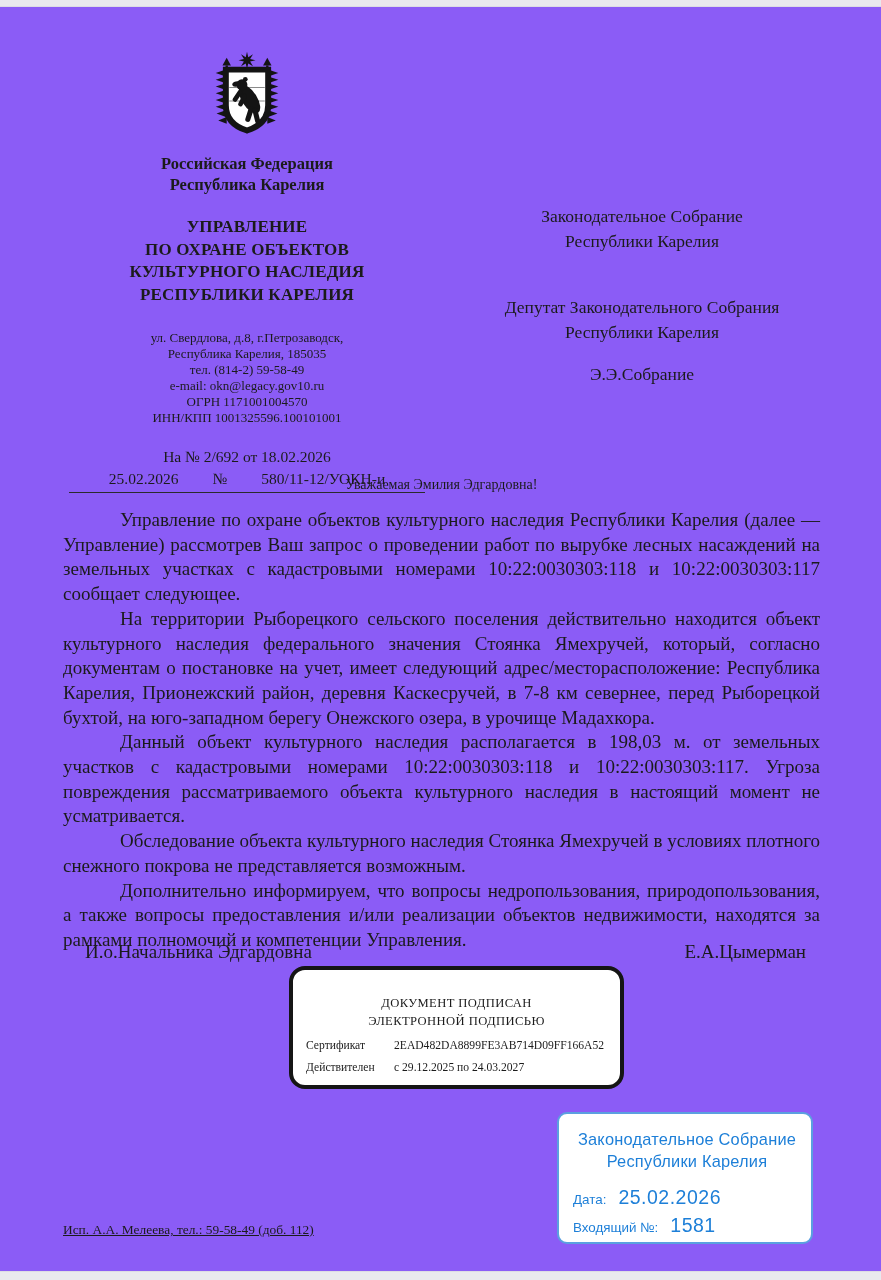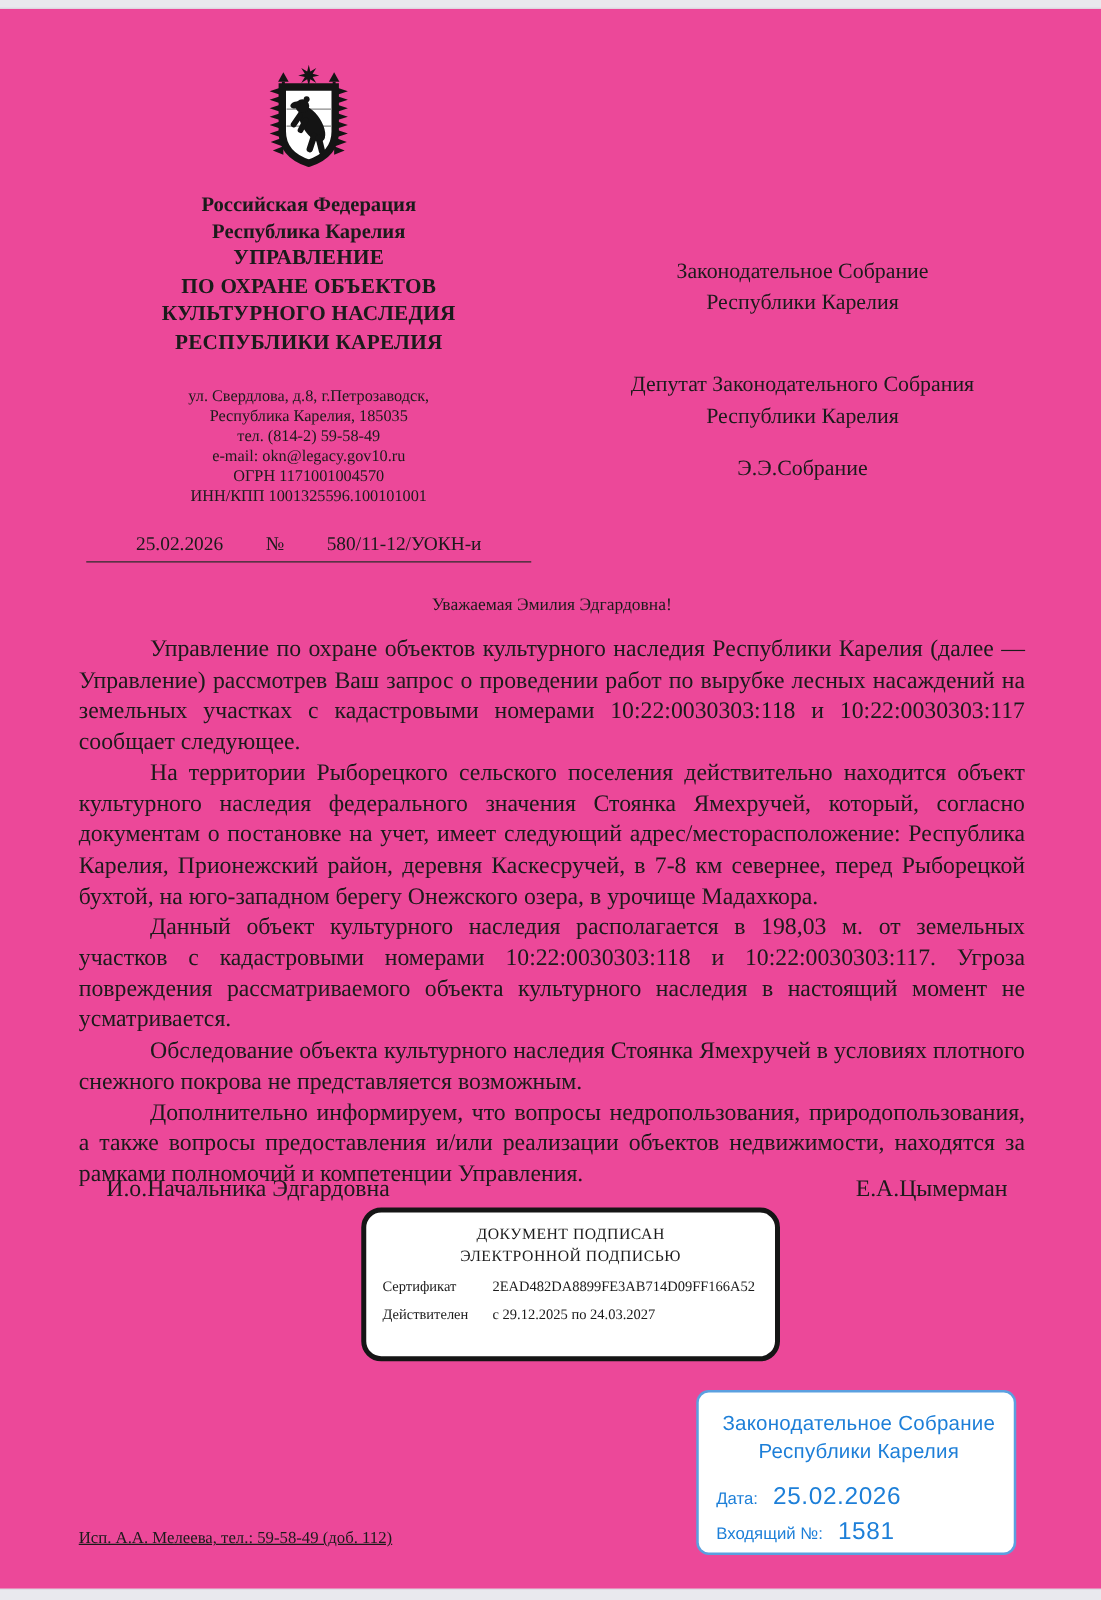--- a/index.html
+++ b/index.html
@@ -1,30 +1,30 @@
 <!DOCTYPE html>
 <html lang="ru"><head>
 <meta charset="utf-8">
 <style>
   html,body{margin:0;padding:0;}
   body{background:#ffffff;}
   .page{
     position:relative;width:881px;height:1280px;margin:0 auto;
-    background:#ec4899;color:#1b1b1b;overflow:hidden;
+    background:#8b5cf6;color:#1b1b1b;overflow:hidden;
     font-family:"Liberation Serif","DejaVu Serif",serif;
   }
   .edge-bar{position:absolute;left:0;width:881px;background:#e9e9ee;}
   .edge-bar.top{top:0;height:6px;border-bottom:1px solid #dddde4;}
   .edge-bar.bottom{bottom:0;height:8px;border-top:1px solid #dddde4;}
 
   
   .col-left{position:absolute;left:57px;top:45px;width:380px;text-align:center;}
   .crest{display:block;margin:0 auto;}
   .rf-block{margin-top:8px;font-size:16.5px;font-weight:700;line-height:21px;}
-  .agency-block{font-size:17px;font-weight:700;line-height:22.5px;letter-spacing:.2px;}
+  .agency-block{margin-top:21px;font-size:17px;font-weight:700;line-height:22.5px;letter-spacing:.2px;}
   .contact-block{margin-top:24px;font-size:13px;line-height:15.9px;}
   .refs-block{margin-top:22px;font-size:15.5px;line-height:19px;}
   .ref-line2{
     margin:3px auto 0;width:356px;display:flex;justify-content:center;gap:34px;
     border-bottom:1.6px solid #2b2b2b;padding-bottom:4px;
   }
 
   
   .col-right{position:absolute;left:447px;top:204px;width:390px;text-align:center;
     font-size:17.5px;line-height:25px;}
@@ -37,21 +37,21 @@
     font-size:19px;line-height:24.7px;text-align:justify;}
   .letter-body p{margin:0;text-indent:57px;}
 
   
   .sig-row{position:absolute;left:85px;top:941px;width:721px;display:flex;
     justify-content:space-between;font-size:19px;}
 
   
   .esign{position:absolute;left:289px;top:966px;width:335px;height:123px;
     box-sizing:border-box;border:4px solid #151515;border-radius:16px;background:#fff;
-    padding-top:8px;}
+    padding-top:24px;}
   .esign-title{text-align:center;font-size:12.6px;line-height:18px;letter-spacing:.4px;}
   .esign-rows{margin:9px 0 0 13px;border-collapse:collapse;font-size:11.6px;}
   .esign-rows td{padding:0 0 9px 0;vertical-align:baseline;}
   .esign-rows td.lbl{width:84px;padding-right:4px;}
   .esign-rows td.owner{font-weight:700;}
 
   
   .in-stamp{position:absolute;left:557px;top:1112px;width:256px;height:132px;
     box-sizing:border-box;border:2px solid #5ba0e0;border-radius:10px;background:#fff;
     color:#1d7fd8;font-family:"Liberation Sans","DejaVu Sans",sans-serif;
@@ -116,20 +116,21 @@
     <div class="contact-block">
       <div>ул. Свердлова, д.8, г.Петрозаводск,</div>
       <div>Республика Карелия, 185035</div>
       <div>тел. (814-2) 59-58-49</div>
       <div>e-mail: okn@legacy.gov10.ru</div>
       <div>ОГРН 1171001004570</div>
       <div>ИНН/КПП 1001325596.100101001</div>
     </div>
 
     <div class="refs-block">
+      <div>На № 2/692 от 18.02.2026</div>
       <div class="ref-line2">
         <span>25.02.2026</span>
         <span>№</span>
         <span>580/11-12/УОКН-и</span>
       </div>
     </div>
   </div>
 
   <div class="col-right">
     <div>Законодательное Собрание</div>

